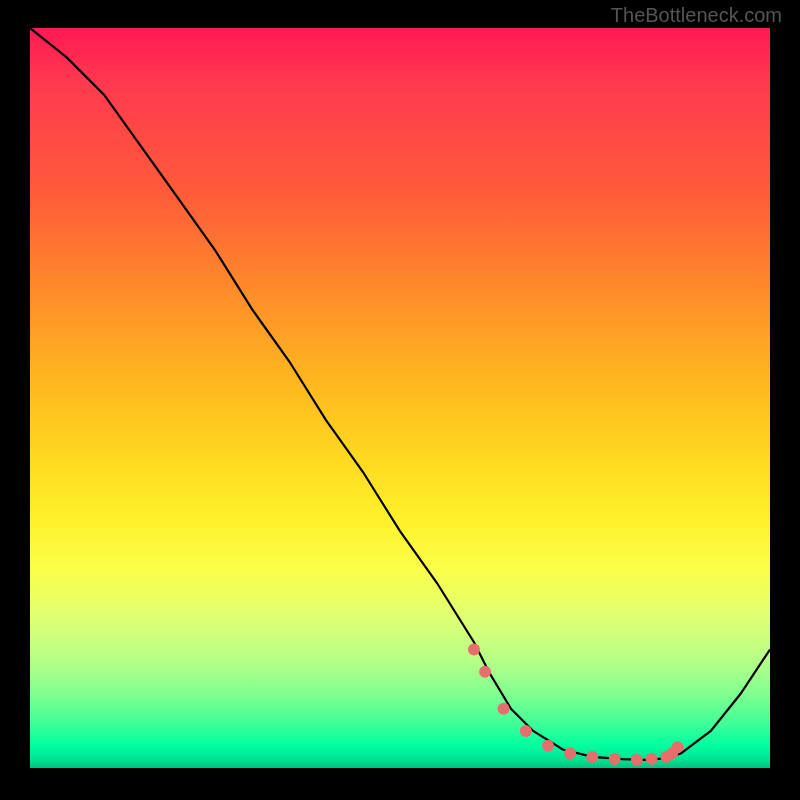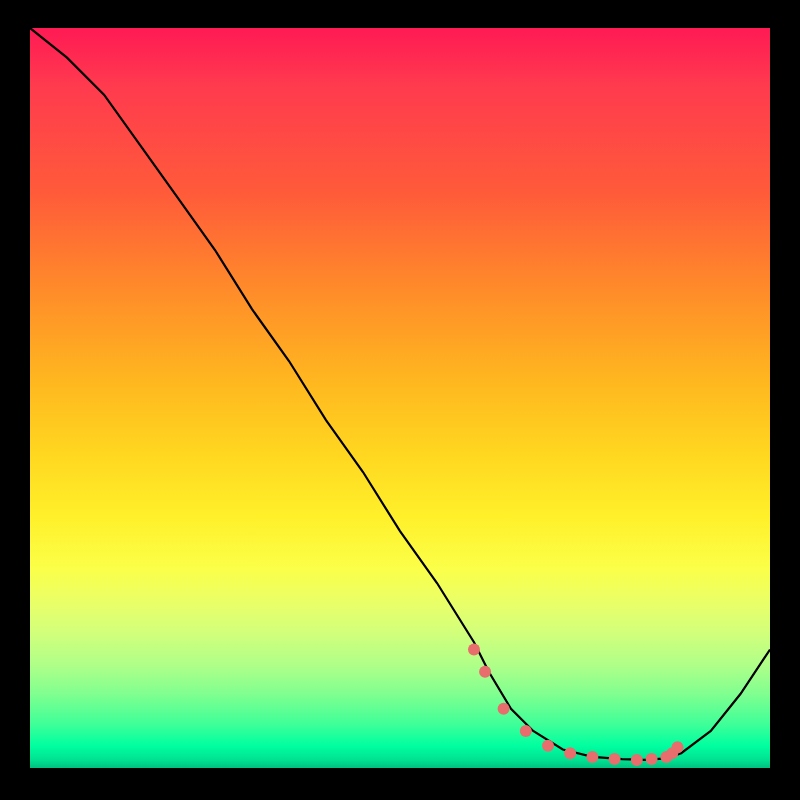--- a/index.html
+++ b/index.html
@@ -55,20 +55,21 @@
     top: 28px;
     width: 740px;
     height: 740px;
     z-index: 5;
   }
 </style>
 </head>
 <body>
 
 <div class="container">
+  <div class="watermark">TheBottleneck.com</div>
   <div class="plot-area"></div>
   <svg class="curve" viewBox="0 0 740 740" preserveAspectRatio="none">
     <path id="curve-path" fill="none" stroke="#000" stroke-width="2.2" d="M0.0 0.0 L37.0 29.6 L74.0 66.6 L111.0 118.4 L148.0 170.2 L185.0 222.0 L222.0 281.2 L259.0 333.0 L296.0 392.2 L333.0 444.0 L370.0 503.2 L407.0 555.0 L444.0 614.2 L458.8 643.8 L481.0 680.8 L503.2 703.0 L532.8 721.5 L562.4 728.9 L592.0 731.1 L614.2 731.9 L636.4 730.4 L651.2 725.2 L680.8 703.0 L710.4 666.0 L740.0 621.6 "></path>
     <g id="markers">
         <circle cx="444.0" cy="621.6" r="6" fill="#e86d6d"></circle>
         <circle cx="455.1" cy="643.8" r="6" fill="#e86d6d"></circle>
         <circle cx="473.6" cy="680.8" r="6" fill="#e86d6d"></circle>
         <circle cx="495.8" cy="703.0" r="6" fill="#e86d6d"></circle>
         <circle cx="518.0" cy="717.8" r="6" fill="#e86d6d"></circle>
         <circle cx="540.2" cy="725.2" r="6" fill="#e86d6d"></circle>

